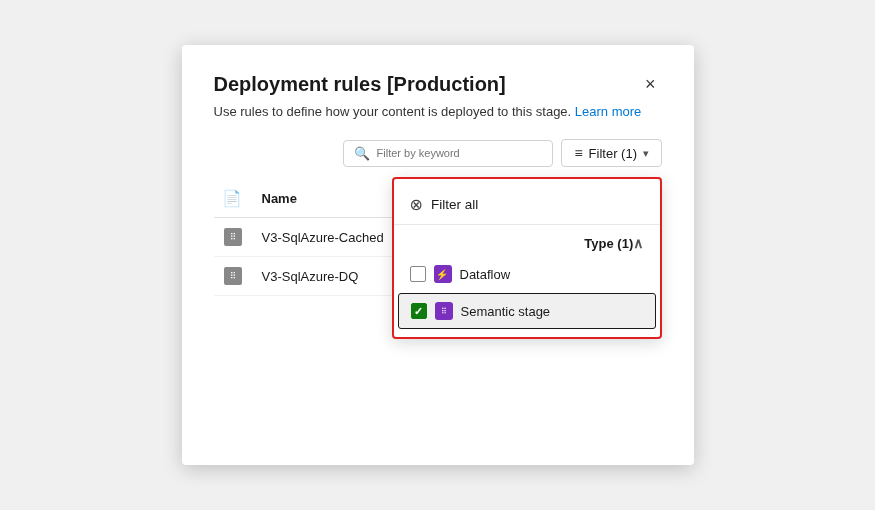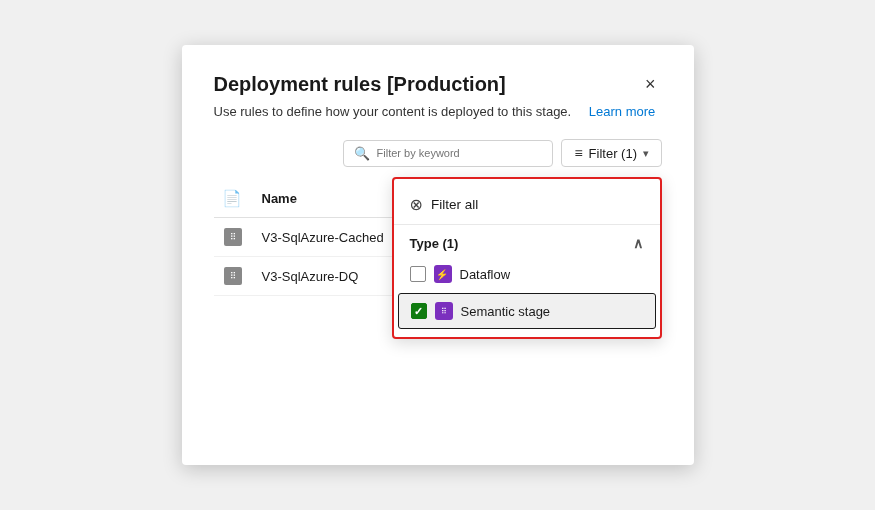--- a/index.html
+++ b/index.html
@@ -43,21 +43,20 @@
       line-height: 1;
     }
     .dialog-subtitle {
       font-size: 13px;
       color: #333;
       margin-bottom: 20px;
     }
     .dialog-subtitle a {
       color: #0078d4;
       text-decoration: none;
-      margin-left: 14px;
     }
 
     .toolbar {
       display: flex;
       justify-content: flex-end;
       align-items: center;
       gap: 8px;
       margin-bottom: 12px;
       position: relative;
     }
@@ -119,21 +118,21 @@
       cursor: pointer;
       font-size: 13.5px;
       color: #1a1a1a;
       border-bottom: 1px solid #e8e8e8;
     }
     .clear-icon { font-size: 16px; color: #444; }
 
     .filter-section-header {
       display: flex;
       align-items: center;
-      justify-content: space-between;
+      justify-content: flex-end;
       padding: 10px 16px 6px 16px;
       font-size: 13px;
       font-weight: 600;
       color: #1a1a1a;
     }
     .collapse-icon { font-size: 14px; color: #555; }
 
     .filter-option {
       display: flex;
       align-items: center;

